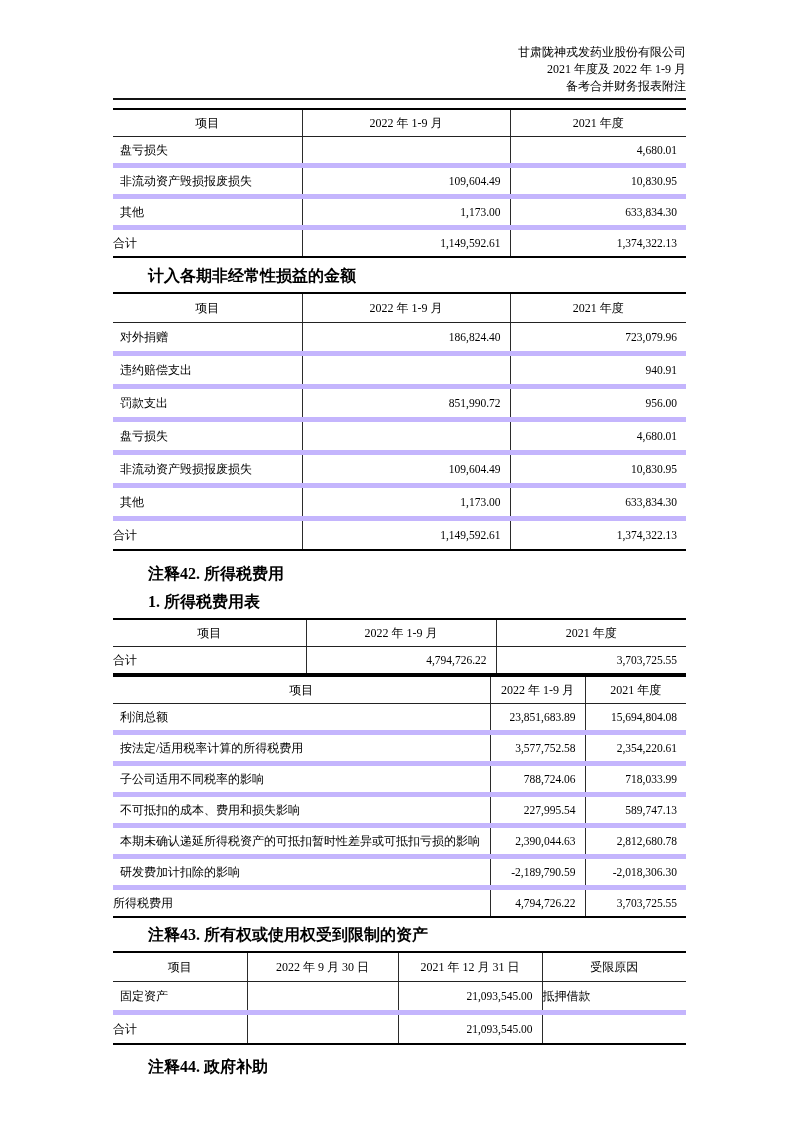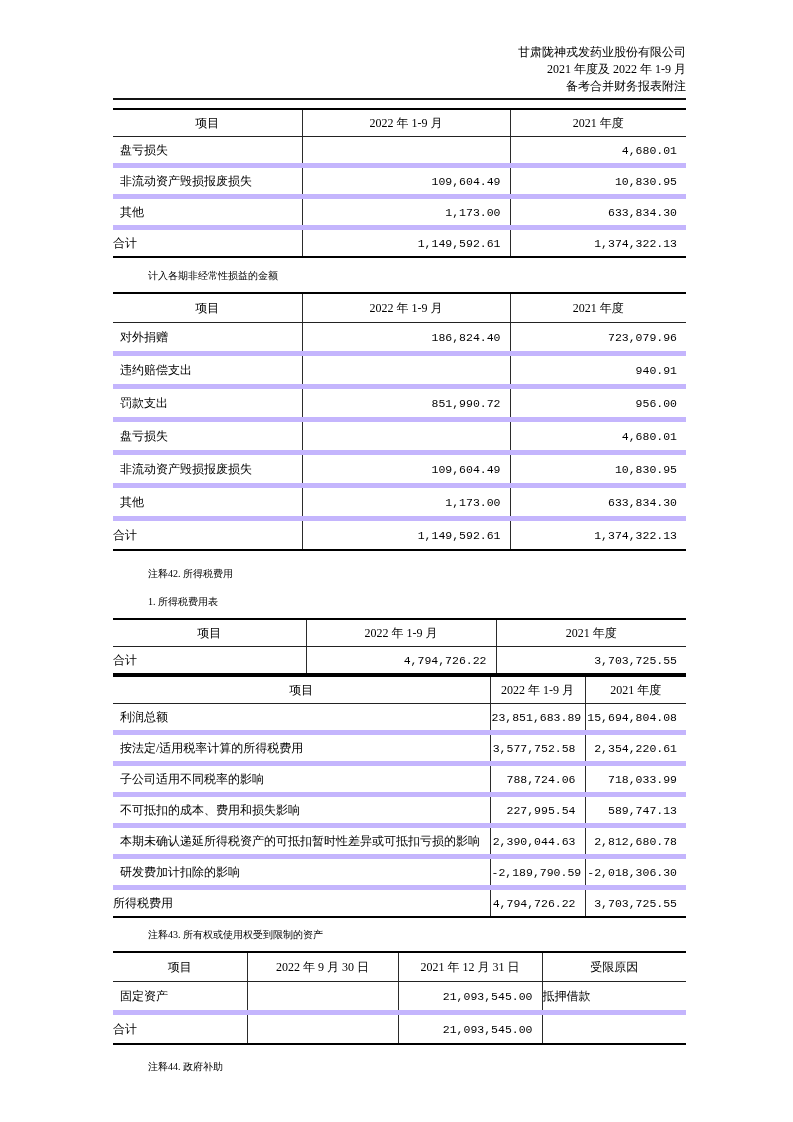--- a/index.html
+++ b/index.html
@@ -61,29 +61,29 @@
   .t2 th, .t2 td { height: 26px; }
   .t3 th, .t3 td { height: 24px; }
   .t4 th, .t4 td { height: 24px; }
   .t5 th, .t5 td { height: 26px; }
 
   .lbl { text-align: left; padding-left: 7px; }
   .ctr { text-align: left; padding-left: 0; }
   .num {
     text-align: right;
     padding-right: 9px;
-    font-family: Liberation Mono, monospace;
+    font-family: Liberation Serif, serif;
     font-size: 11.5px;
   }
   
   .mt-t1 { margin-top: 8px; }
 
   h3.sec {
-    font-size: 10px;
-    font-weight: normal;
+    font-size: 16px;
+    font-weight: bold;
     line-height: 19px;
     margin: 0 0 0 35px;
     white-space: nowrap;
   }
   .sec1 { margin-top: 8px !important; margin-bottom: 7px !important; }
   .n42  { margin-top: 13px !important; margin-bottom: 0 !important; }
   .sub1 { margin-top: 9px  !important; margin-bottom: 7px !important; }
   .sub2 { margin-top: 13px !important; margin-bottom: 6px !important; }
   .n43  { margin-top: 7px  !important; margin-bottom: 7px !important; }
   .n44  { margin-top: 12px !important; margin-bottom: 0 !important; }

